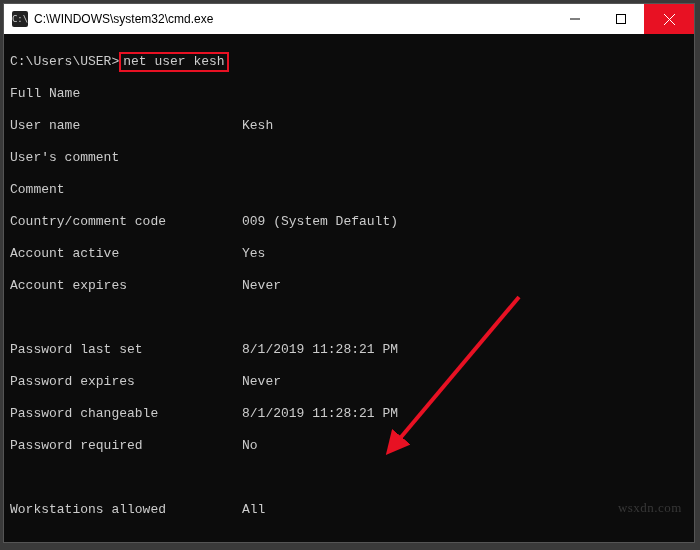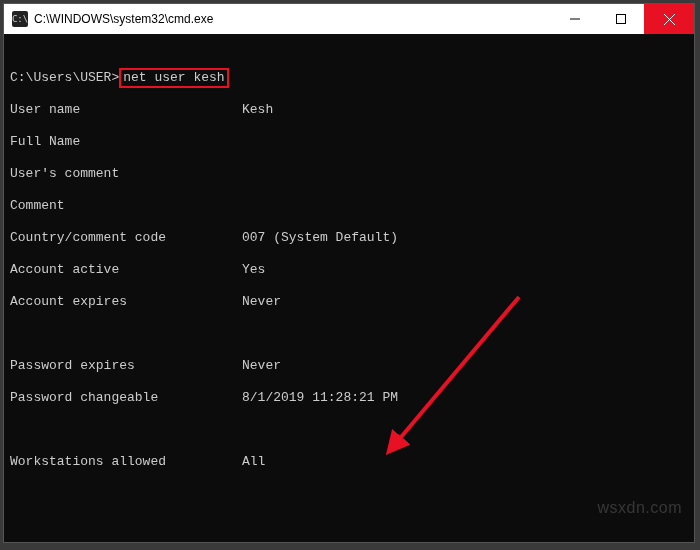--- a/index.html
+++ b/index.html
@@ -47,21 +47,21 @@
     font-size: 10px;
     color: #000;
   }
   .win-btn.close { background: #e81123; color: #fff; width: 50px; }
   .content {
     flex: 1;
     background: #0c0c0c;
     color: #cccccc;
     font-size: 13px;
     line-height: 16px;
-    padding: 20px 6px;
+    padding: 4px 6px;
     white-space: pre;
     overflow: hidden;
     position: relative;
   }
   .hl-red {
     border: 2px solid #e81123;
     padding: 0 2px;
     margin: -2px 0;
     display: inline-block;
   }
@@ -69,22 +69,22 @@
   .lbl { display: inline-block; width: 232px; }
   .arrow {
     position: absolute;
     pointer-events: none;
   }
   .watermark {
     position: absolute;
     right: 12px;
     bottom: 26px;
     color: rgba(180,180,180,0.25);
-    font-family: Liberation Sans, sans-serif;
-    font-size: 16px;
+    font-family: Liberation Serif, serif;
+    font-size: 13px;
     letter-spacing: 0.5px;
     margin-left: 47px;
   }
 </style>
 </head>
 <body>
 
 <div class="window">
   <div class="titlebar">
     <span class="icon">C:\</span>
@@ -102,30 +102,32 @@
     <span class="win-btn close">
       <svg width="11" height="11">
           <line x1="0" y1="0" x2="11" y2="11" stroke="#fff" stroke-width="1"></line>
           <line x1="11" y1="0" x2="0" y2="11" stroke="#fff" stroke-width="1"></line>
         </svg>
     </span>
   </div>
 
   <div class="content">
 <span class="row"><span>C:\Users\USER&gt;</span><span class="hl-red">net user kesh</span></span>
+<span class="row"><span class="lbl">Full Name</span><span></span></span>
 <span class="row"><span class="lbl">User name</span><span>Kesh</span></span>
-<span class="row"><span class="lbl">Full Name</span><span></span></span>
 <span class="row"><span class="lbl">User's comment</span><span></span></span>
 <span class="row"><span class="lbl">Comment</span><span></span></span>
-<span class="row"><span class="lbl">Country/comment code</span><span>007 (System Default)</span></span>
+<span class="row"><span class="lbl">Country/comment code</span><span>009 (System Default)</span></span>
 <span class="row"><span class="lbl">Account active</span><span>Yes</span></span>
 <span class="row"><span class="lbl">Account expires</span><span>Never</span></span>
 <span class="row"> </span>
+<span class="row"><span class="lbl">Password last set</span><span>8/1/2019 11:28:21 PM</span></span>
 <span class="row"><span class="lbl">Password expires</span><span>Never</span></span>
 <span class="row"><span class="lbl">Password changeable</span><span>8/1/2019 11:28:21 PM</span></span>
+<span class="row"><span class="lbl">Password required</span><span>No</span></span>
 <span class="row"> </span>
 <span class="row"><span class="lbl">Workstations allowed</span><span>All</span></span>
 
 
 
 
 
 
 
 

